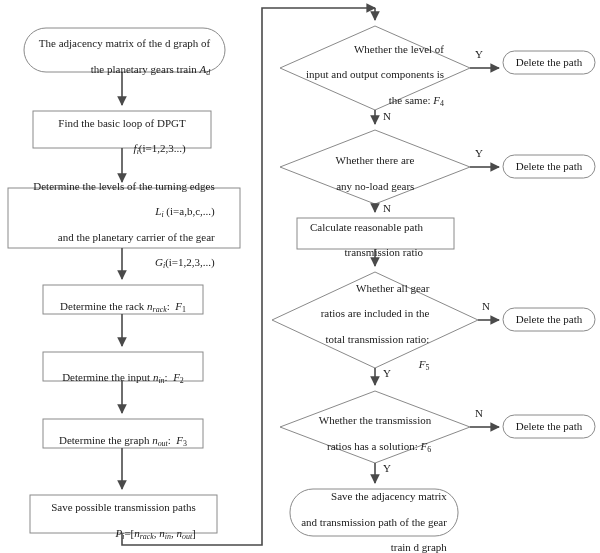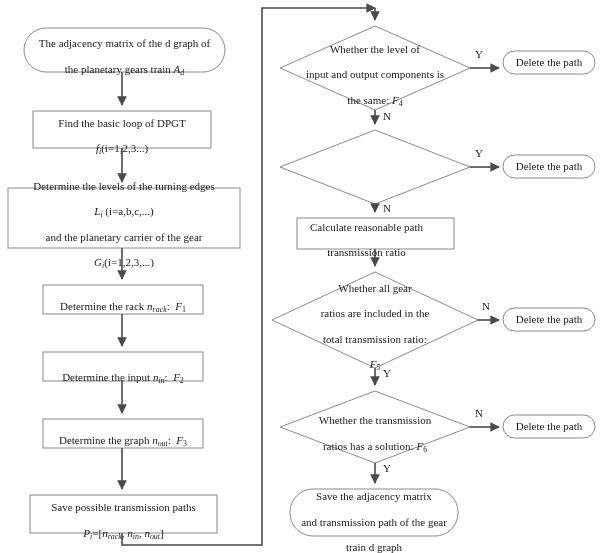--- a/index.html
+++ b/index.html
@@ -21,21 +21,21 @@
     left: 0;
     top: 0;
     width: 600px;
     height: 553px;
   }
   .node-label {
     position: absolute;
     display: flex;
     align-items: center;
     justify-content: center;
-    text-align: center;
+    text-align: right;
     color: #1a1a1a;
     font-family: "Liberation Serif", "DejaVu Serif", serif;
     line-height: 1.16;
     pointer-events: none;
     white-space: pre-line;
   }
   .t11 { font-size: 11px; }
   .edge-label {
     position: absolute;
     color: #1a1a1a;
@@ -159,20 +159,26 @@
   </div>
 
   <div class="node-label t11" style="left:285px; top:26px; width:180px; height:84px;">
     <div>
       <span>Whether the level of</span><br>
       <span>input and output components is</span><br>
       <span>the same: </span><i>F</i><sub>4</sub>
     </div>
   </div>
 
+  <div class="node-label t11" style="left:290px; top:130px; width:170px; height:74px;">
+    <div>
+      <span>Whether there are</span><br>
+      <span>any no-load gears</span>
+    </div>
+  </div>
 
   <div class="node-label t11" style="left:297px; top:218px; width:139px; height:31px;">
     <div>
       <span>Calculate reasonable path</span><br>
       <span>transmission ratio</span>
     </div>
   </div>
 
   <div class="node-label t11" style="left:285px; top:272px; width:180px; height:96px;">
     <div>

